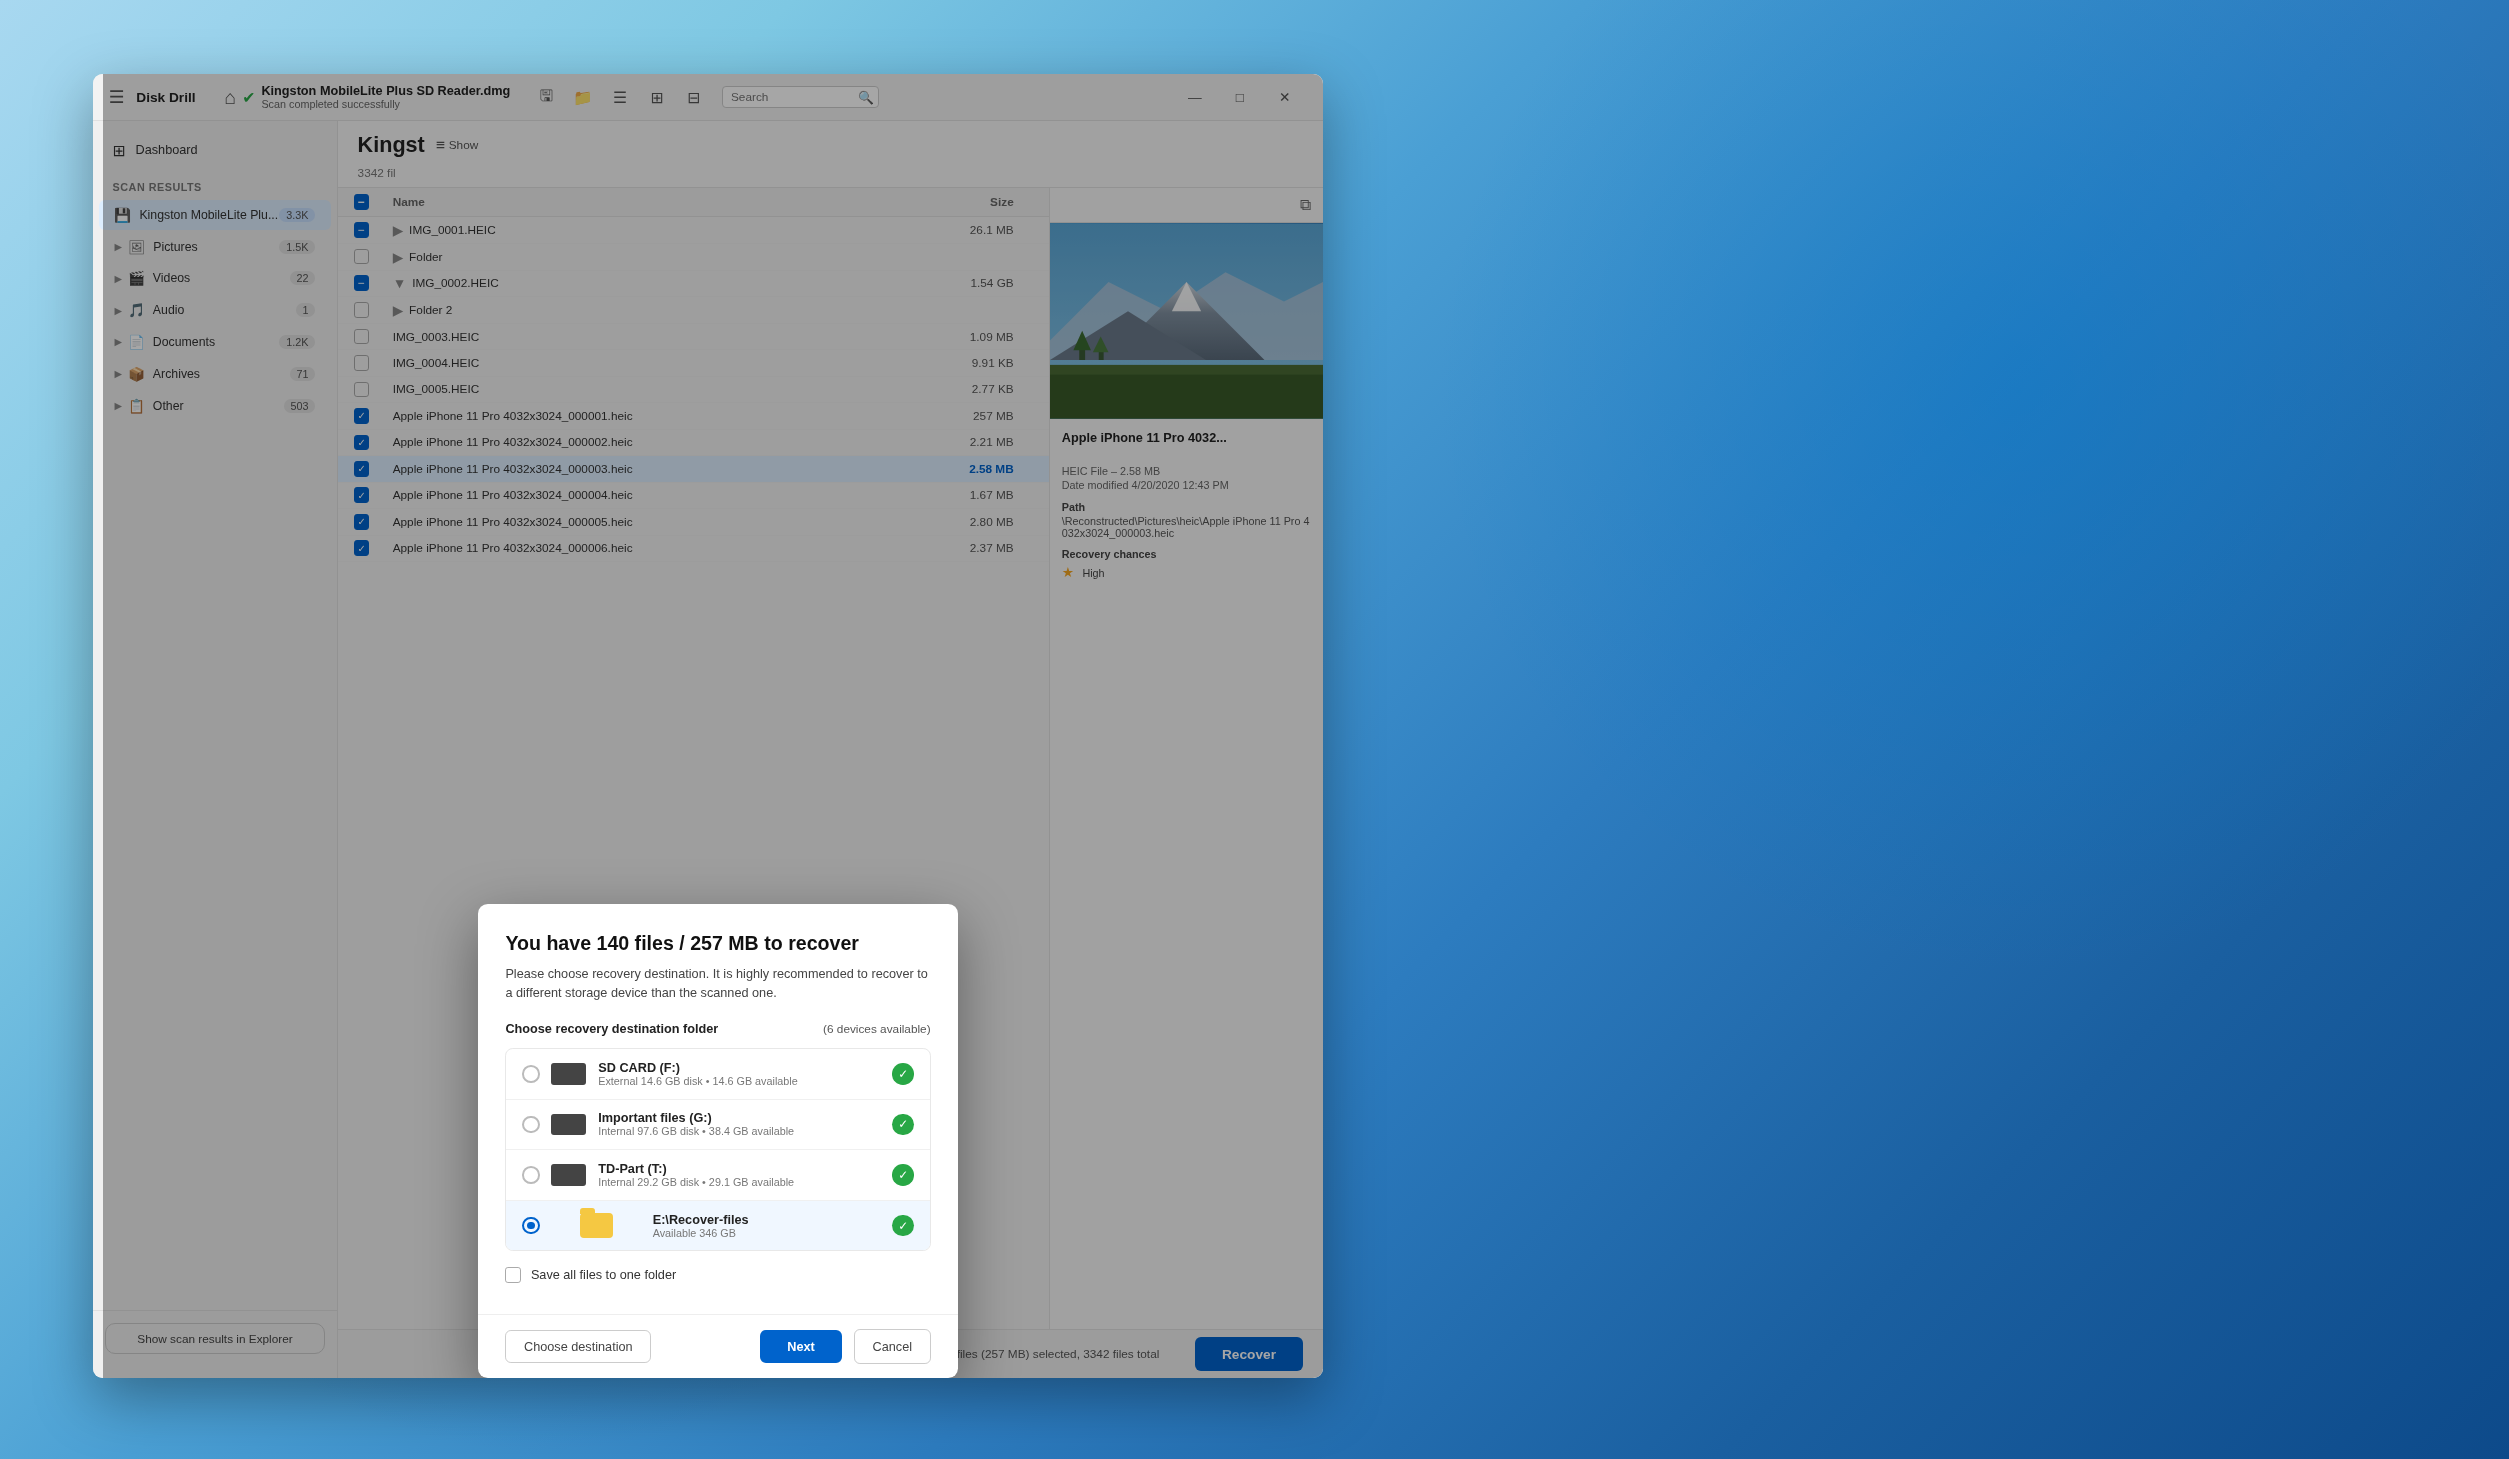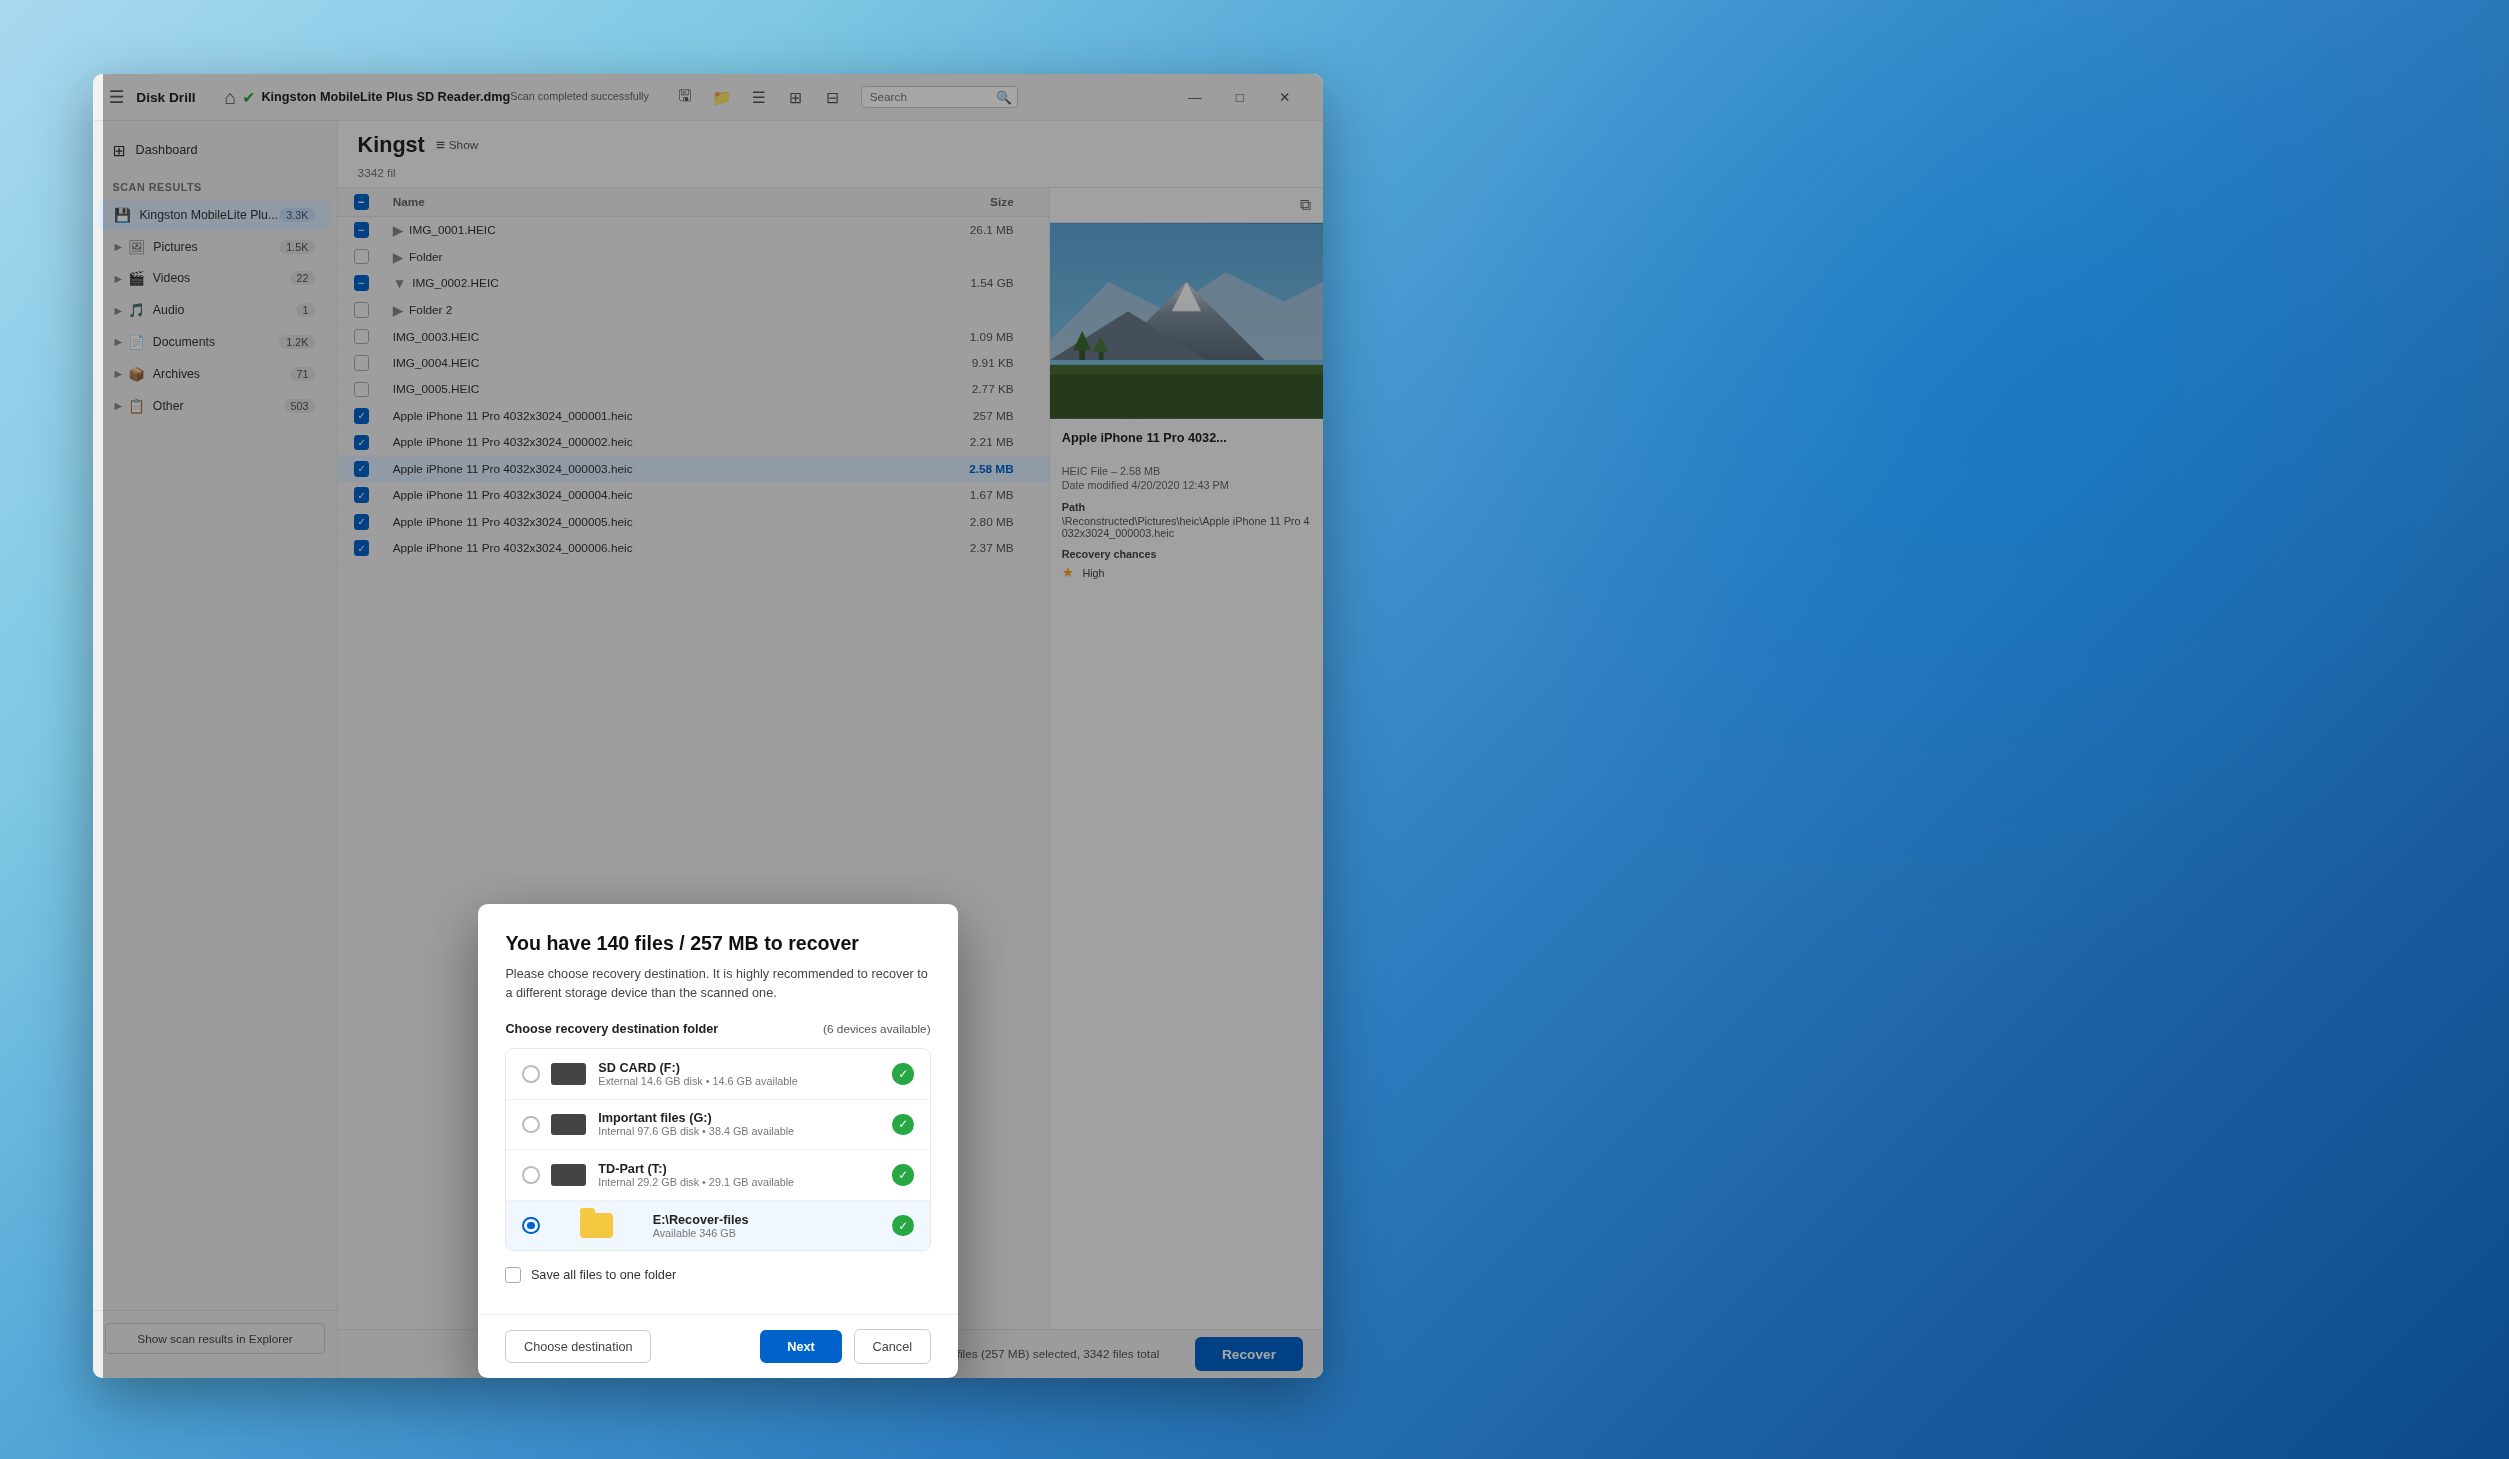--- a/index.html
+++ b/index.html
@@ -150,21 +150,21 @@
     .sidebar-bottom {
       margin-top: auto;
       padding: 11.8px;
       border-top: 1px solid #e0e0e0;
     }
     .show-explorer-btn {
       width: 100%;
       padding: 7.8px;
       background: transparent;
       border: 1px solid #ccc;
-      border-radius: 4px;
+      border-radius: 10px;
       font-size: 11.8px;
       color: #444;
       cursor: pointer;
       text-align: center;
     }
 
     
     .main-panel {
       flex: 1;
       display: flex;
@@ -565,21 +565,21 @@
       border: 1px solid #ccc;
       border-radius: 5.9px;
       padding: 9.8px 17.6px;
       font-size: 12.7px;
       color: #444;
       cursor: pointer;
     }
 
     
     .verified-icon { color: #28a745; font-size: 15.7px; }
-    .title-area { display: flex; flex-direction: row; }
+    .title-area { display: flex; flex-direction: column; }
 
     
     .sub-header-nav {
       display: flex;
       align-items: center;
       gap: 3.9px;
       padding-bottom: 0;
     }
   </style>
 </head>

